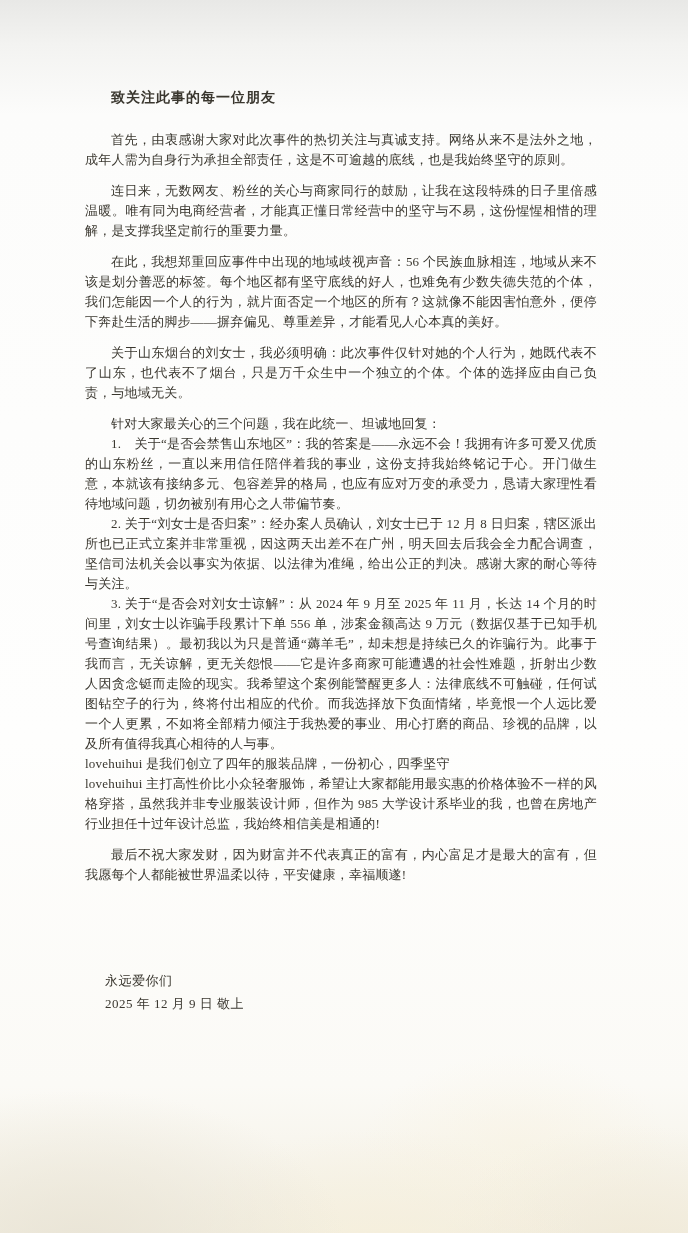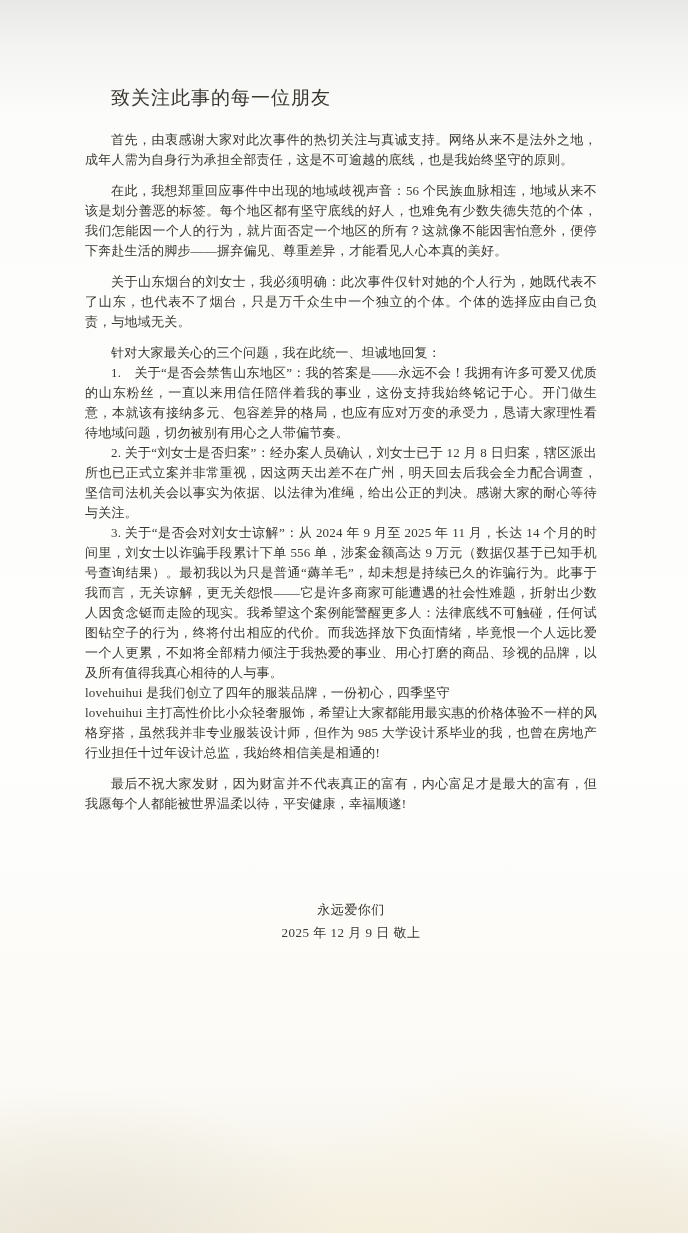--- a/index.html
+++ b/index.html
@@ -19,54 +19,55 @@
   }
   .paper {
     position: absolute;
     left: 85px;
     top: 0;
     width: 512px;
     color: #3a372f;
   }
   .heading {
     margin: 0 0 0 26px;
-    font-size: 19px;
-    font-weight: normal;
+    font-size: 14px;
+    font-weight: bold;
     line-height: 24px;
     letter-spacing: 1px;
   }
   #letter-title { margin-top: 86px; }
   #letter-author { margin-top: 15px; }
   #paragraphs { margin-top: 20px; }
   p.para {
     margin: 0;
     font-size: 13px;
     line-height: 20px;
     text-align: justify;
     letter-spacing: 0.2px;
   }
   p.para.indent { text-indent: 26px; }
   p.para.gap { margin-top: 11px; }
   .b { font-weight: normal; }
-  .signature { margin: 84px 0 0 20px; text-align: center; }
+  .signature { margin: 84px 0 0 20px; }
   .signature p {
     margin: 0;
     font-size: 13px;
     line-height: 23px;
     letter-spacing: 0.5px;
   }
 </style>
 </head>
 <body>
 
 <div class="paper">
   <h1 class="heading" id="letter-title">致关注此事的每一位朋友</h1>
 
   <div id="paragraphs">
       <p class="para indent"><span>首先，由衷感谢大家对此次事件的热切关注与真诚支持。网络从来不是法外之地，成年人需为自身行为承担全部责任，这是不可逾越的底线，也是我始终坚守的原则。</span></p>
+      <p class="para indent gap"><span>连日来，无数网友、粉丝的关心与商家同行的鼓励，让我在这段特殊的日子里倍感温暖。唯有同为电商经营者，才能真正懂日常经营中的坚守与不易，这份惺惺相惜的理解，是支撑我坚定前行的重要力量。</span></p>
       <p class="para indent gap"><span>在此，我想郑重回应事件中出现的地域歧视声音：56 个民族血脉相连，地域从来不该是划分善恶的标签。每个地区都有坚守底线的好人，也难免有少数失德失范的个体，我们怎能因一个人的行为，就片面否定一个地区的所有？这就像不能因害怕意外，便停下奔赴生活的脚步——摒弃偏见、尊重差异，才能看见人心本真的美好。</span></p>
       <p class="para indent gap"><span>关于山东烟台的刘女士，我必须明确：此次事件仅针对她的个人行为，她既代表不了山东，也代表不了烟台，只是万千众生中一个独立的个体。个体的选择应由自己负责，与地域无关。</span></p>
       <p class="para indent gap"><span>针对大家最关心的三个问题，我在此统一、坦诚地回复：</span></p>
       <p class="para indent"><span>1.　</span><span class="b">关于“是否会禁售山东地区”</span><span>：我的答案是——永远不会！我拥有许多可爱又优质的山东粉丝，一直以来用信任陪伴着我的事业，这份支持我始终铭记于心。开门做生意，本就该有接纳多元、包容差异的格局，也应有应对万变的承受力，恳请大家理性看待地域问题，切勿被别有用心之人带偏节奏。</span></p>
       <p class="para indent"><span class="b">2. 关于“刘女士是否归案”</span><span>：经办案人员确认，刘女士已于 12 月 8 日归案，辖区派出所也已正式立案并非常重视，因这两天出差不在广州，明天回去后我会全力配合调查，坚信司法机关会以事实为依据、以法律为准绳，给出公正的判决。感谢大家的耐心等待与关注。</span></p>
       <p class="para indent"><span class="b">3. 关于“是否会对刘女士谅解”</span><span>：从 2024 年 9 月至 2025 年 11 月，长达 14 个月的时间里，刘女士以诈骗手段累计下单 556 单，涉案金额高达 9 万元（数据仅基于已知手机号查询结果）。最初我以为只是普通“薅羊毛”，却未想是持续已久的诈骗行为。此事于我而言，无关谅解，更无关怨恨——它是许多商家可能遭遇的社会性难题，折射出少数人因贪念铤而走险的现实。我希望这个案例能警醒更多人：法律底线不可触碰，任何试图钻空子的行为，终将付出相应的代价。而我选择放下负面情绪，毕竟恨一个人远比爱一个人更累，不如将全部精力倾注于我热爱的事业、用心打磨的商品、珍视的品牌，以及所有值得我真心相待的人与事。</span></p>
       <p class="para"><span class="b">lovehuihui</span><span> 是我们创立了四年的服装品牌，一份初心，四季坚守</span></p>
       <p class="para"><span>lovehuihui 主打高性价比小众轻奢服饰，希望让大家都能用最实惠的价格体验不一样的风格穿搭，虽然我并非专业服装设计师，但作为 985 大学设计系毕业的我，也曾在房地产行业担任十过年设计总监，我始终相信美是相通的!</span></p>
       <p class="para indent gap"><span>最后不祝大家发财，因为财富并不代表真正的富有，内心富足才是最大的富有，但我愿每个人都能被世界温柔以待，平安健康，幸福顺遂!</span></p>
     </div>

